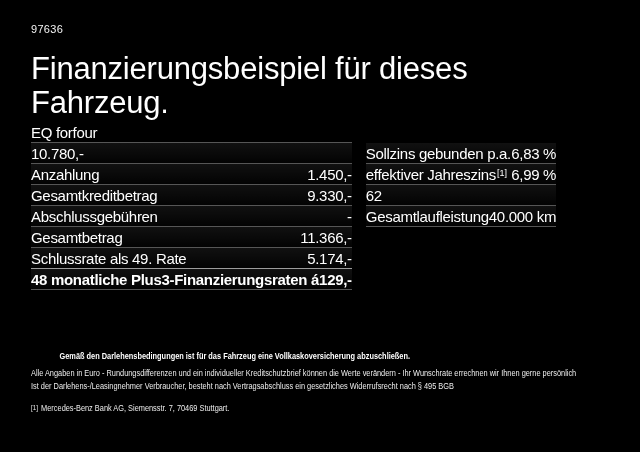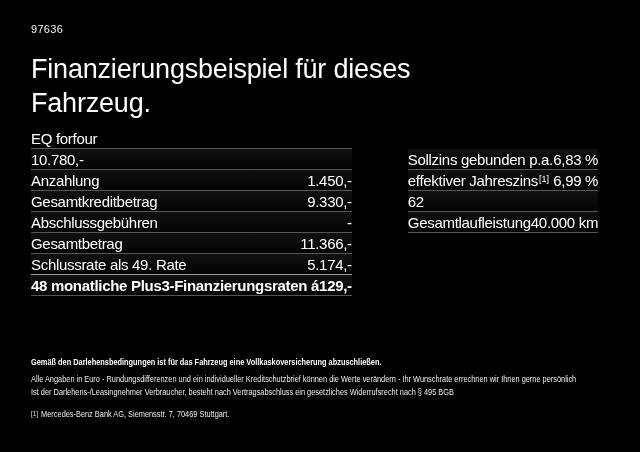--- a/index.html
+++ b/index.html
@@ -20,31 +20,30 @@
     padding: 22px 28px 0 31px;
   }
   .vehicle-id {
     font-size: 11px;
     line-height: 14px;
     color: #f4f4f4;
     letter-spacing: 0.3px;
   }
   .title {
     margin: 16px 0 0 0;
-    font-size: 27px;
+    font-size: 31px;
     font-weight: 400;
     line-height: 34px;
     letter-spacing: -0.2px;
     color: #ffffff;
   }
   .tables {
     display: flex;
-    margin-top: 8px;
+    margin-top: 2px;
     align-items: flex-start;
-    gap: 42px;
   }
   .table-left { width: 356px; }
   .table-right { width: 212px; margin-left: 14px; margin-top: 21px; }
   .row {
     display: flex;
     justify-content: space-between;
     align-items: center;
     height: 20px;
     border-bottom: 1px solid #565656;
     font-size: 15px;
@@ -67,20 +66,21 @@
     position: relative;
     top: -4px;
     letter-spacing: 0;
     margin-left: 1px;
   }
   .footnotes {
     margin-top: 60px;
     font-size: 9px;
     line-height: 13px;
     color: #ededed;
+    text-align: center;
   }
   .fn-line {
     white-space: nowrap;
     transform: scaleX(0.82);
     transform-origin: 0 50%;
   }
   .fn-bold {
     font-weight: 700;
     color: #ffffff;
     margin-bottom: 4px;

